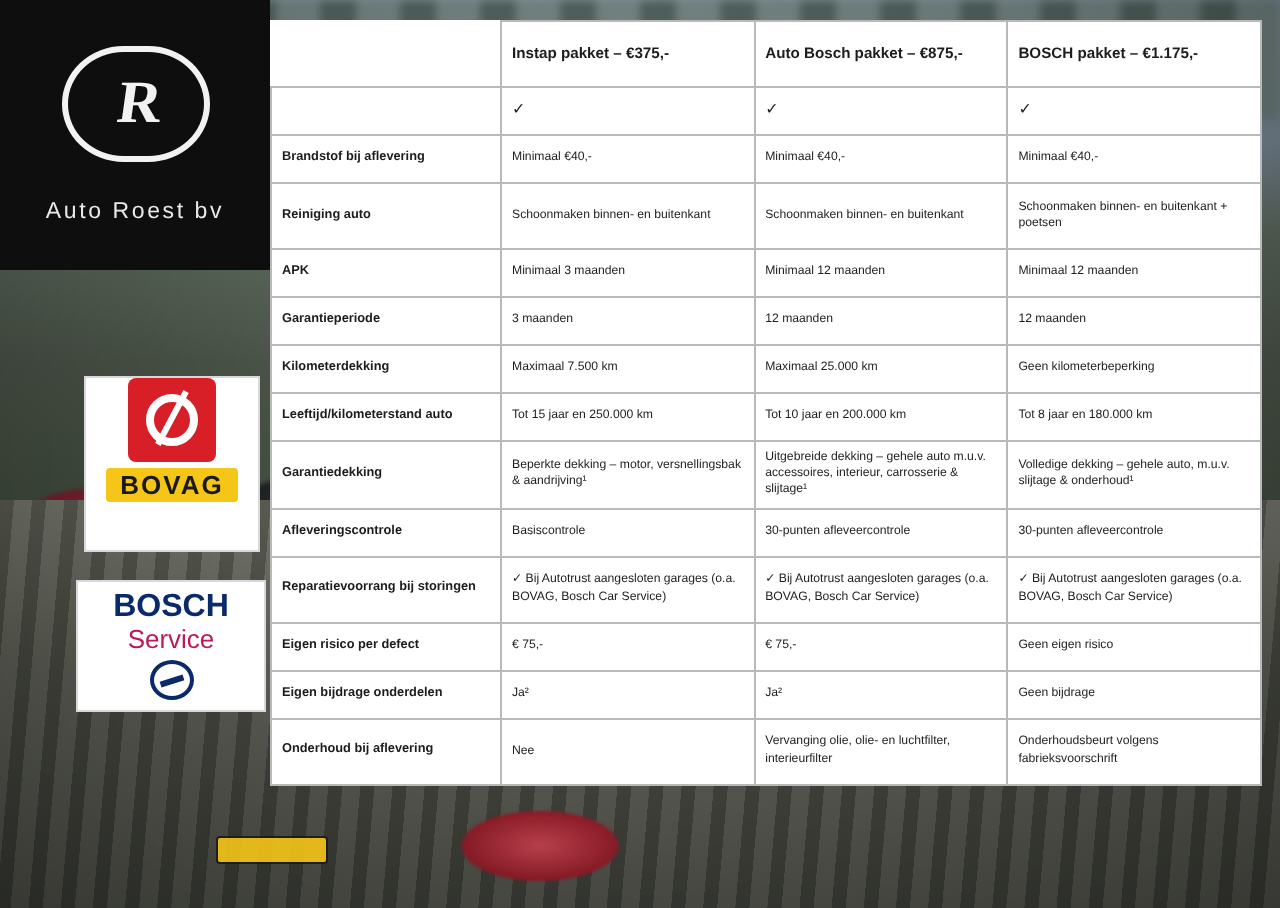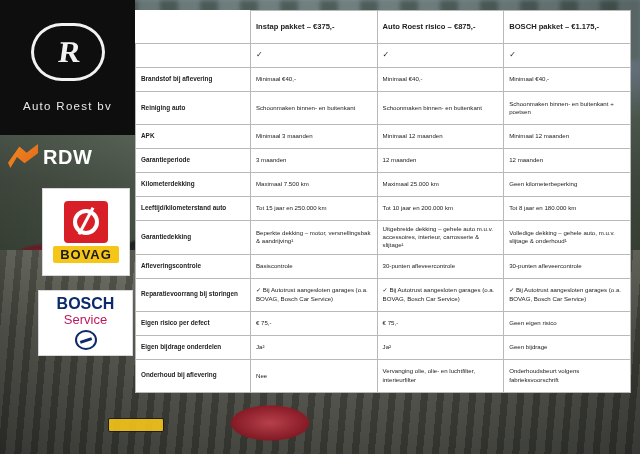--- a/index.html
+++ b/index.html
@@ -85,21 +85,21 @@
   }
   .rdw-swoosh {
     width: 30px; height: 26px;
     background: linear-gradient(135deg, #f08a1e 0%, #e2651a 100%);
     clip-path: polygon(0% 72%, 38% 10%, 62% 34%, 100% 0%, 100% 36%, 55% 74%, 30% 50%, 8% 92%);
   }
   .rdw-text { color: #ffffff; font-size: 20px; font-weight: bold; letter-spacing: .5px; }
   .logo-bovag {
     position: absolute; left: 42px; top: 188px; width: 88px; height: 88px;
     background: #ffffff; border: 1px solid #d8d8d8;
-    display: flex; flex-direction: column; align-items: center; justify-content: center; gap: 3px;
+    display: flex; flex-direction: column; align-items: center; gap: 3px;
   }
   .bovag-mark {
     width: 44px; height: 42px; border-radius: 4px;
     background: #d81f28;
     display: flex; align-items: center; justify-content: center;
   }
   .bovag-mark .ring {
     width: 26px; height: 26px; border-radius: 50%;
     border: 4px solid #ffffff; position: relative;
   }
@@ -185,24 +185,20 @@
 
   <div class="logo-col">
 
     <div class="logo-roest">
       <div class="roest-mark">
         <span class="r">R</span>
       </div>
       <div class="roest-name">Auto Roest bv</div>
     </div>
 
-    <div class="logo-rdw">
-      <div class="rdw-swoosh"></div>
-      <div class="rdw-text">RDW</div>
-    </div>
 
     <div class="logo-bovag">
       <div class="bovag-mark">
         <div class="ring"></div>
       </div>
       <div class="bovag-word">BOVAG</div>
     </div>
 
     <div class="logo-bosch">
       <div class="bosch-text">BOSCH</div>
@@ -218,21 +214,21 @@
       <colgroup>
         <col class="c0">
           <col class="cx">
           <col class="cx">
           <col class="cx">
       </colgroup>
       <thead>
         <tr>
           <th class="corner"></th>
           <th>Instap pakket – €375,-</th>
-          <th>Auto Roest risico – €875,-</th>
+          <th>Auto Bosch pakket – €875,-</th>
           <th>BOSCH pakket – €1.175,-</th>
         </tr>
       </thead>
       <tbody>
 
         <tr>
           <td class="rowlabel"></td>
           <td class="check">✓</td>
           <td class="check">✓</td>
           <td class="check">✓</td>

